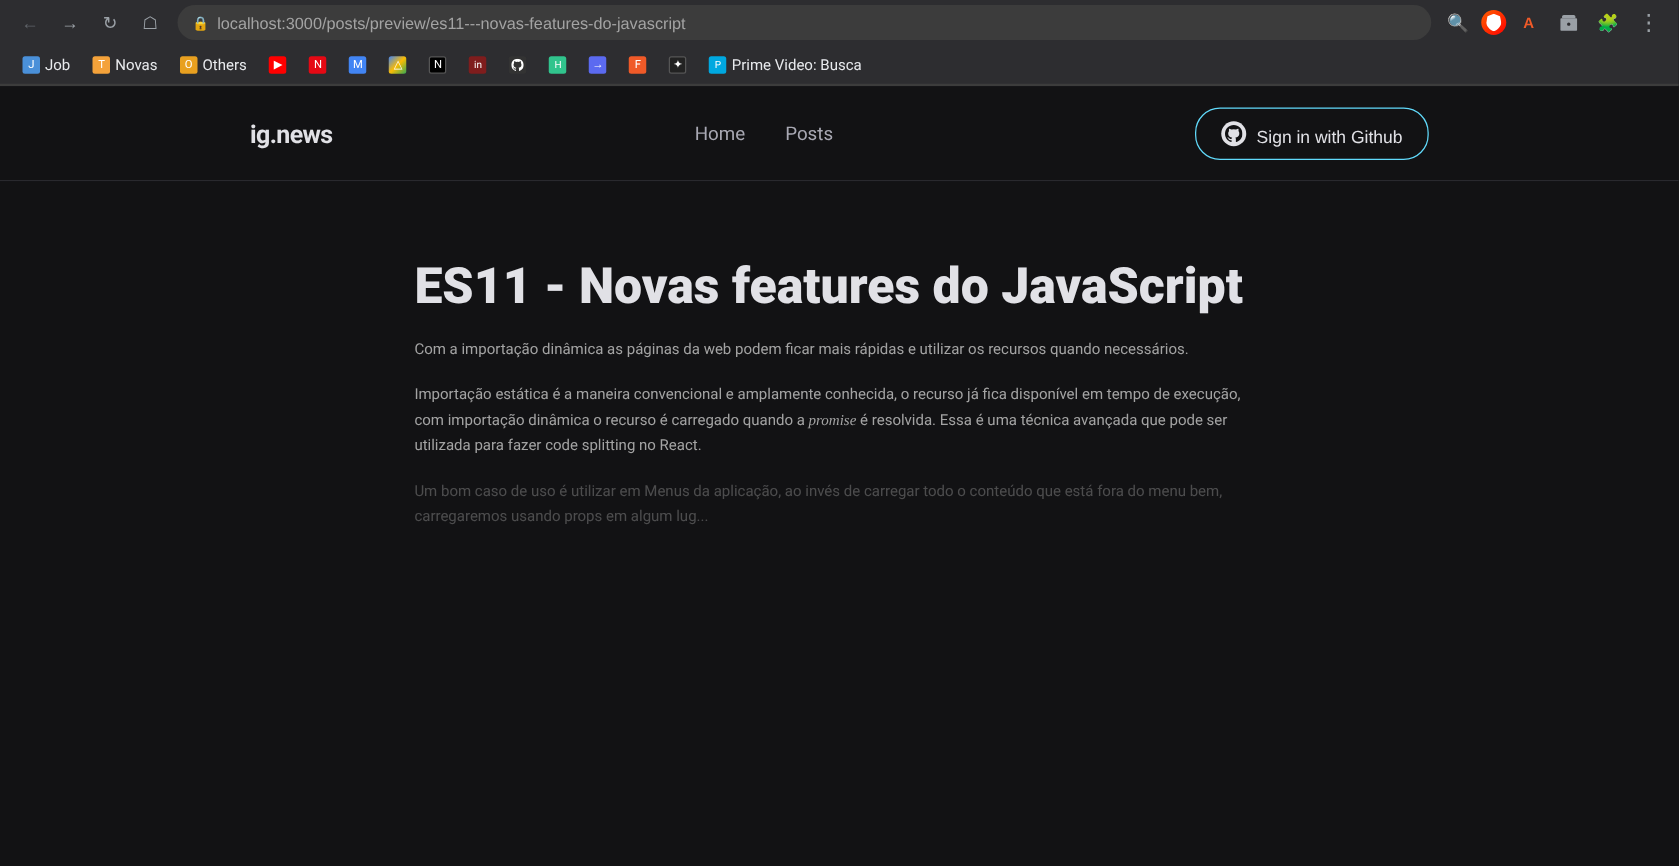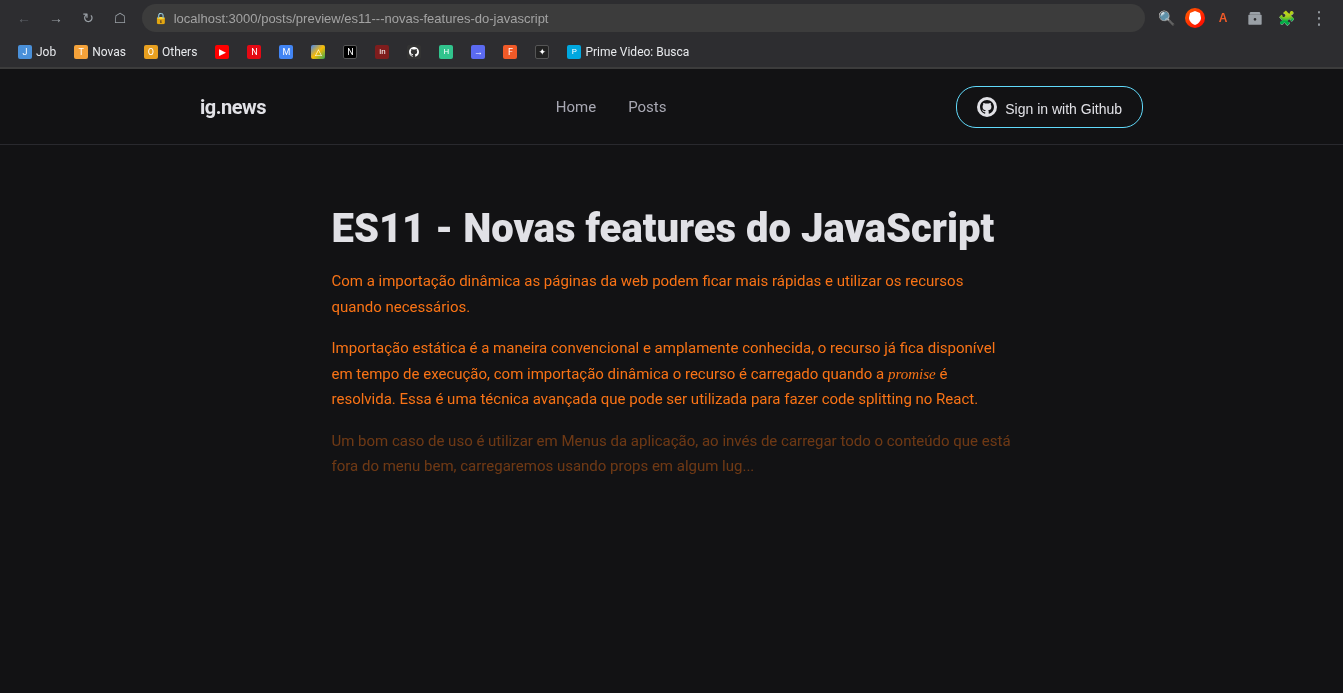--- a/index.html
+++ b/index.html
@@ -231,22 +231,22 @@
       margin-bottom: 16px;
     }
 
     .article-date {
       color: #61dafb;
       font-size: 14px;
       margin-bottom: 24px;
     }
 
     .article-body p {
-      color: #f97316;
-      font-size: 15px;
+      color: #a3a3a3;
+      font-size: 12px;
       line-height: 1.7;
       margin-bottom: 16px;
     }
 
     .article-body .faded {
       opacity: 0.4;
     }
 
     em {
       font-style: italic;

